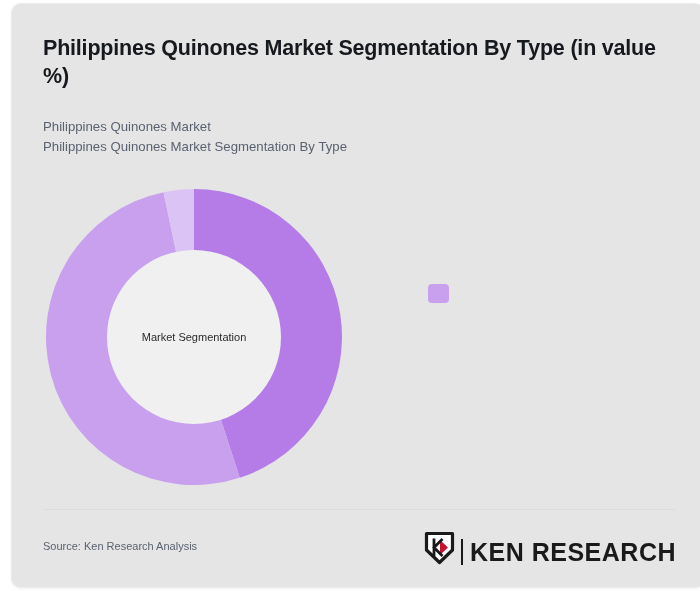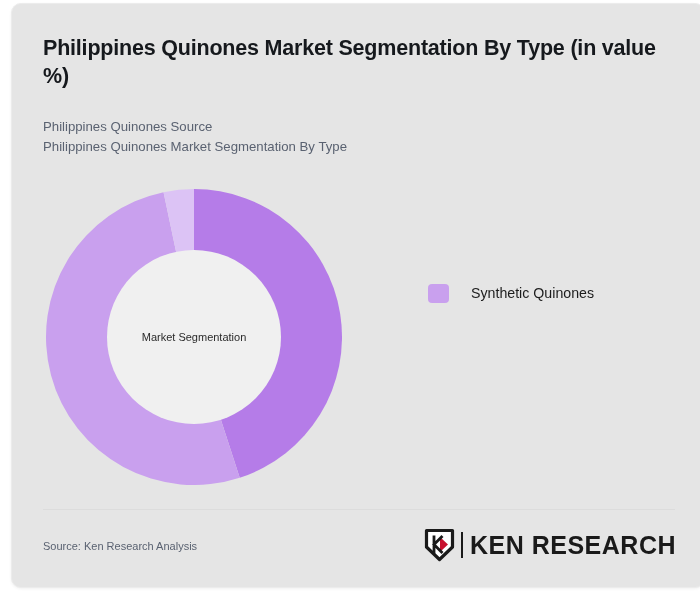--- a/index.html
+++ b/index.html
@@ -114,21 +114,21 @@
     left: 31px;
     top: 536px;
     font-size: 11px;
     color: #5a6271;
   }
   .logo {
     position: absolute;
     right: 28px;
     top: 521px;
     display: flex;
-    align-items: center;
+    align-items: flex-end;
     height: 40px;
   }
   .logo-mark { display: block; }
   .logo-divider {
     width: 2px;
     height: 26px;
     background: #1a1a1a;
     margin: 0 7px 0 6px;
   }
   .logo-text {
@@ -142,42 +142,41 @@
   }
 </style>
 </head>
 <body>
 
 <div class="card">
 
   <div class="title">Philippines Quinones Market Segmentation By Type (in value %)</div>
 
   <div class="subtitles">
-    <span class="subtitle-line">Philippines Quinones Source</span>
+    <span class="subtitle-line">Philippines Quinones Market</span>
     <span class="subtitle-line">Philippines Quinones Market Segmentation By Type</span>
   </div>
 
   <div class="chart-area">
 
     <div class="donut-wrap">
       <svg class="donut-svg" width="296" height="296" viewBox="0 0 296 296">
         <g id="donut-slices">
             <path d="M 148 148 L 148 0 A 148 148 0 0 1 193.73451516749222 288.75636441168274 Z" fill="#b57ce8"></path>
             <path d="M 148 148 L 193.73451516749222 288.75636441168274 A 148 148 0 1 1 117.5323339020576 3.1700261598301154 Z" fill="#c9a0ee"></path>
             <path d="M 148 148 L 117.5323339020576 3.1700261598301154 A 148 148 0 0 1 147.99999999999997 0 Z" fill="#dcc3f5"></path>
           </g>
         <circle cx="148" cy="148" r="87" fill="#f0f0f0"></circle>
       </svg>
       <div class="center-label">Market Segmentation</div>
     </div>
 
     <div class="legend" id="legend">
         <div class="legend-item">
           <span class="legend-swatch" style="background: rgb(201, 160, 238);"></span>
-          <span class="legend-label">Synthetic Quinones</span>
         </div>
       </div>
   </div>
 
   <div class="divider"></div>
 
   <div class="source">Source: Ken Research Analysis</div>
 
   <div class="logo">
     <svg class="logo-mark" width="31" height="34" viewBox="0 0 31 34">

